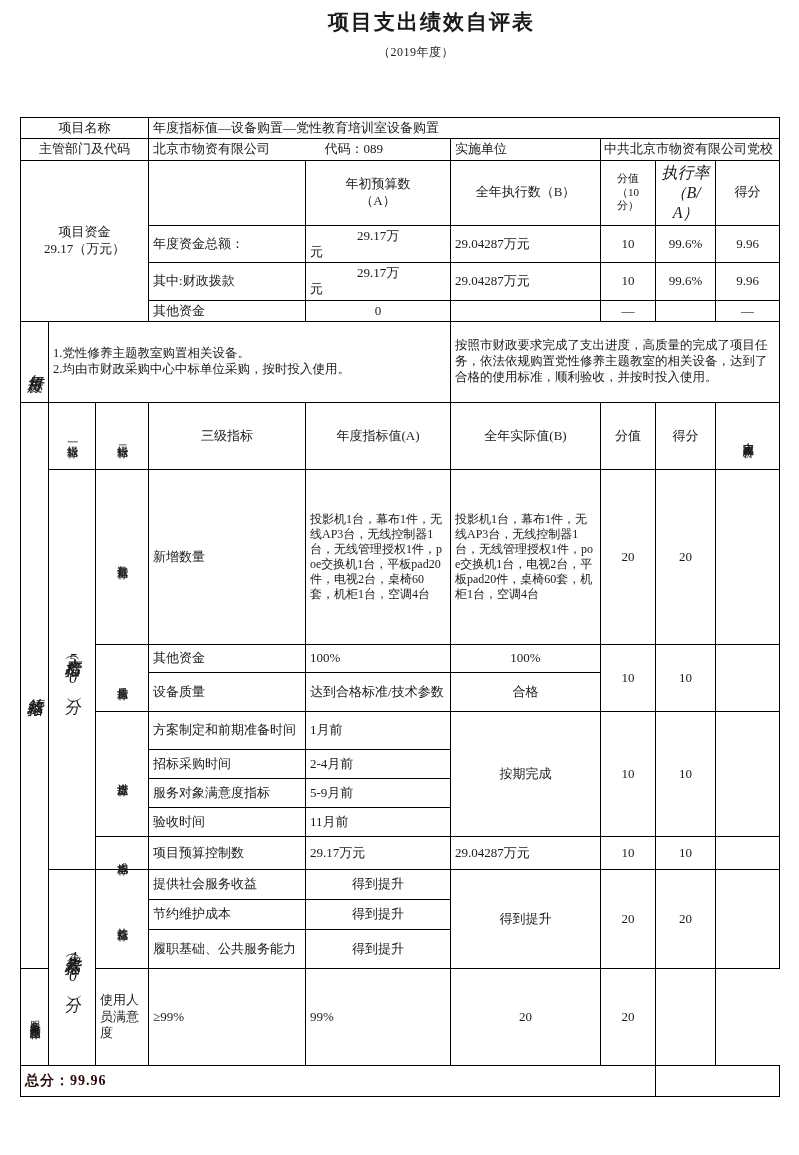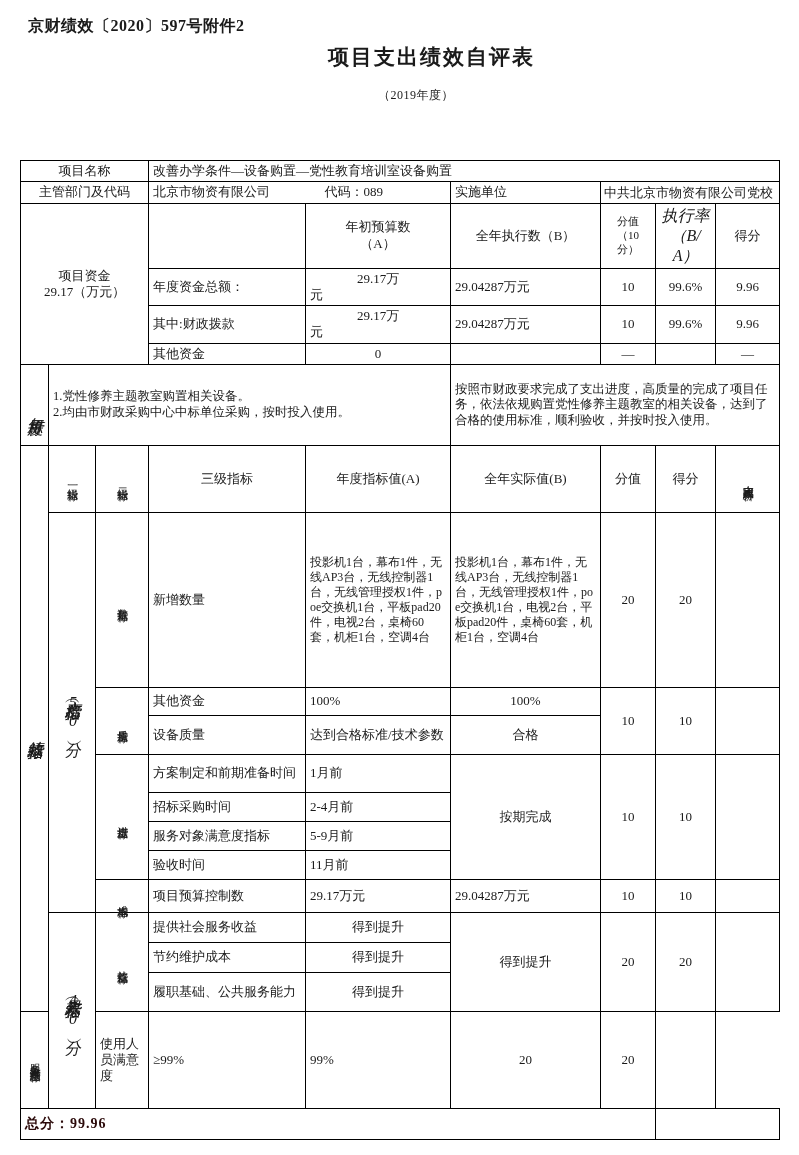--- a/index.html
+++ b/index.html
@@ -14,21 +14,21 @@
   
   .doc-no{
     font-size:16px;font-weight:700;letter-spacing:.5px;
     padding:16px 0 0 28px;line-height:1.2;
   }
   .title{
     text-align:center;font-size:21px;font-weight:700;letter-spacing:2px;
     margin-top:8px;padding-left:52px;margin-left:12px;
   }
   .subtitle{
-    text-align:center;font-size:12px;margin-top:16px;padding-left:33px;
+    text-align:center;font-size:12px;margin-top:8px;padding-left:33px;
     letter-spacing:.5px;
   }
 
   
   .tbl-wrap{margin:56px 19px 0 20px;}
   table.sheet{
     border-collapse:collapse;
     width:760px;
     table-layout:fixed;
     font-size:13px;
@@ -65,42 +65,41 @@
   .stack{display:block;}
   .goal-txt{font-size:12.5px;line-height:1.45;padding:4px 6px;}
   .eq-txt{font-size:12px;line-height:1.30;padding:3px 4px;text-align:left;margin-left:44px;}
   .hdr-stack{line-height:1.2;}
 </style>
 </head>
 <body>
 
 <div class="page">
 
-  <div class="doc-no">京财绩效〔2020〕597号附件2</div>
   <div class="title">项目支出绩效自评表</div>
   <div class="subtitle">（2019年度）</div>
 
   <div class="tbl-wrap">
     <table class="sheet">
       <colgroup>
         <col style="width:28px">
         <col style="width:47px">
         <col style="width:53px">
         <col style="width:157px">
         <col style="width:145px">
         <col style="width:150px">
         <col style="width:55px">
         <col style="width:60px">
         <col style="width:64px">
       </colgroup>
 
       <tbody>
           <tr>
         <td class="c" colspan="3">项目名称</td>
-        <td class="l pad-l" colspan="6">改善办学条件—设备购置—党性教育培训室设备购置</td>
+        <td class="l pad-l" colspan="6">年度指标值—设备购置—党性教育培训室设备购置</td>
       </tr>
 
       <tr>
         <td class="c" colspan="3">主管部门及代码</td>
         <td class="l pad-l" colspan="2">
           <span>北京市物资有限公司</span>
           <span style="display:inline-block;width:48px"></span>
           <span>代码：089</span>
         </td>
         <td class="l pad-l">实施单位</td>

